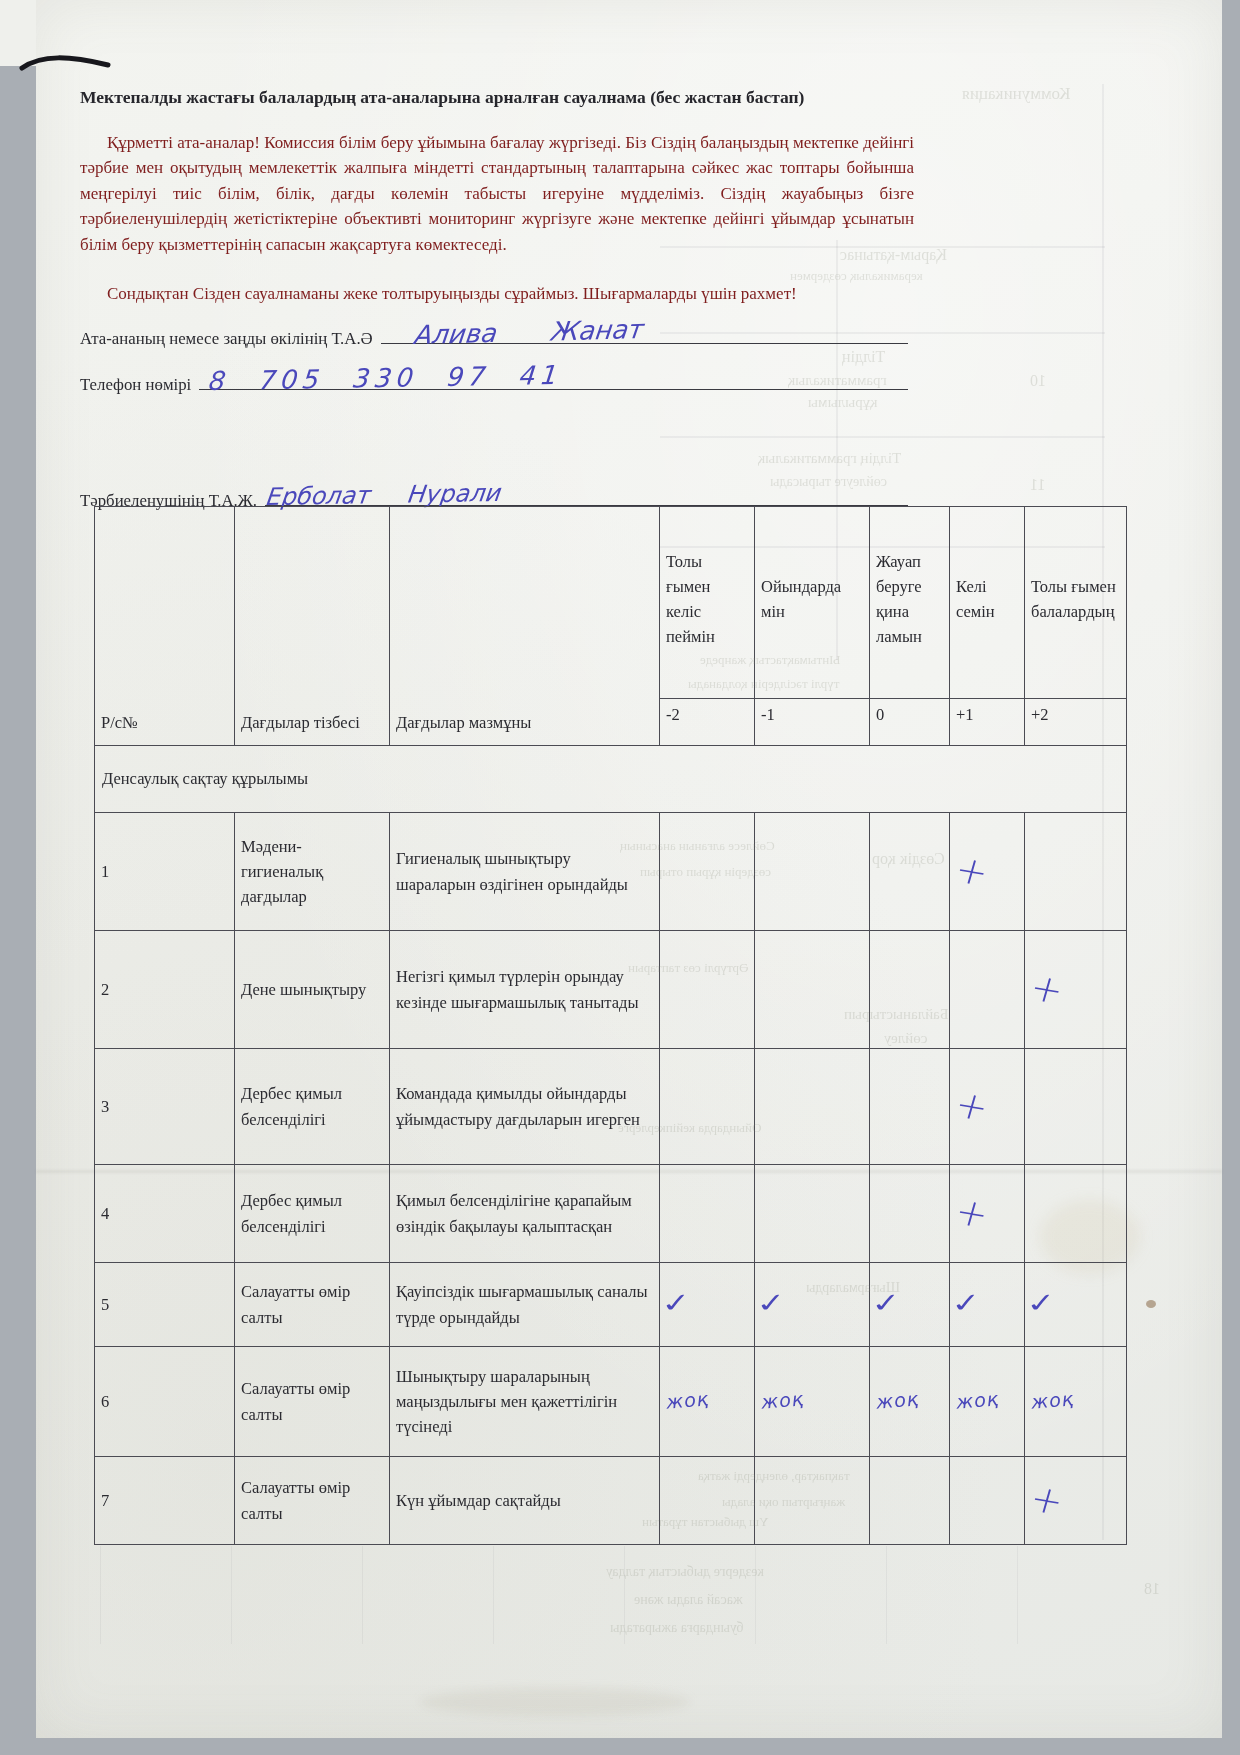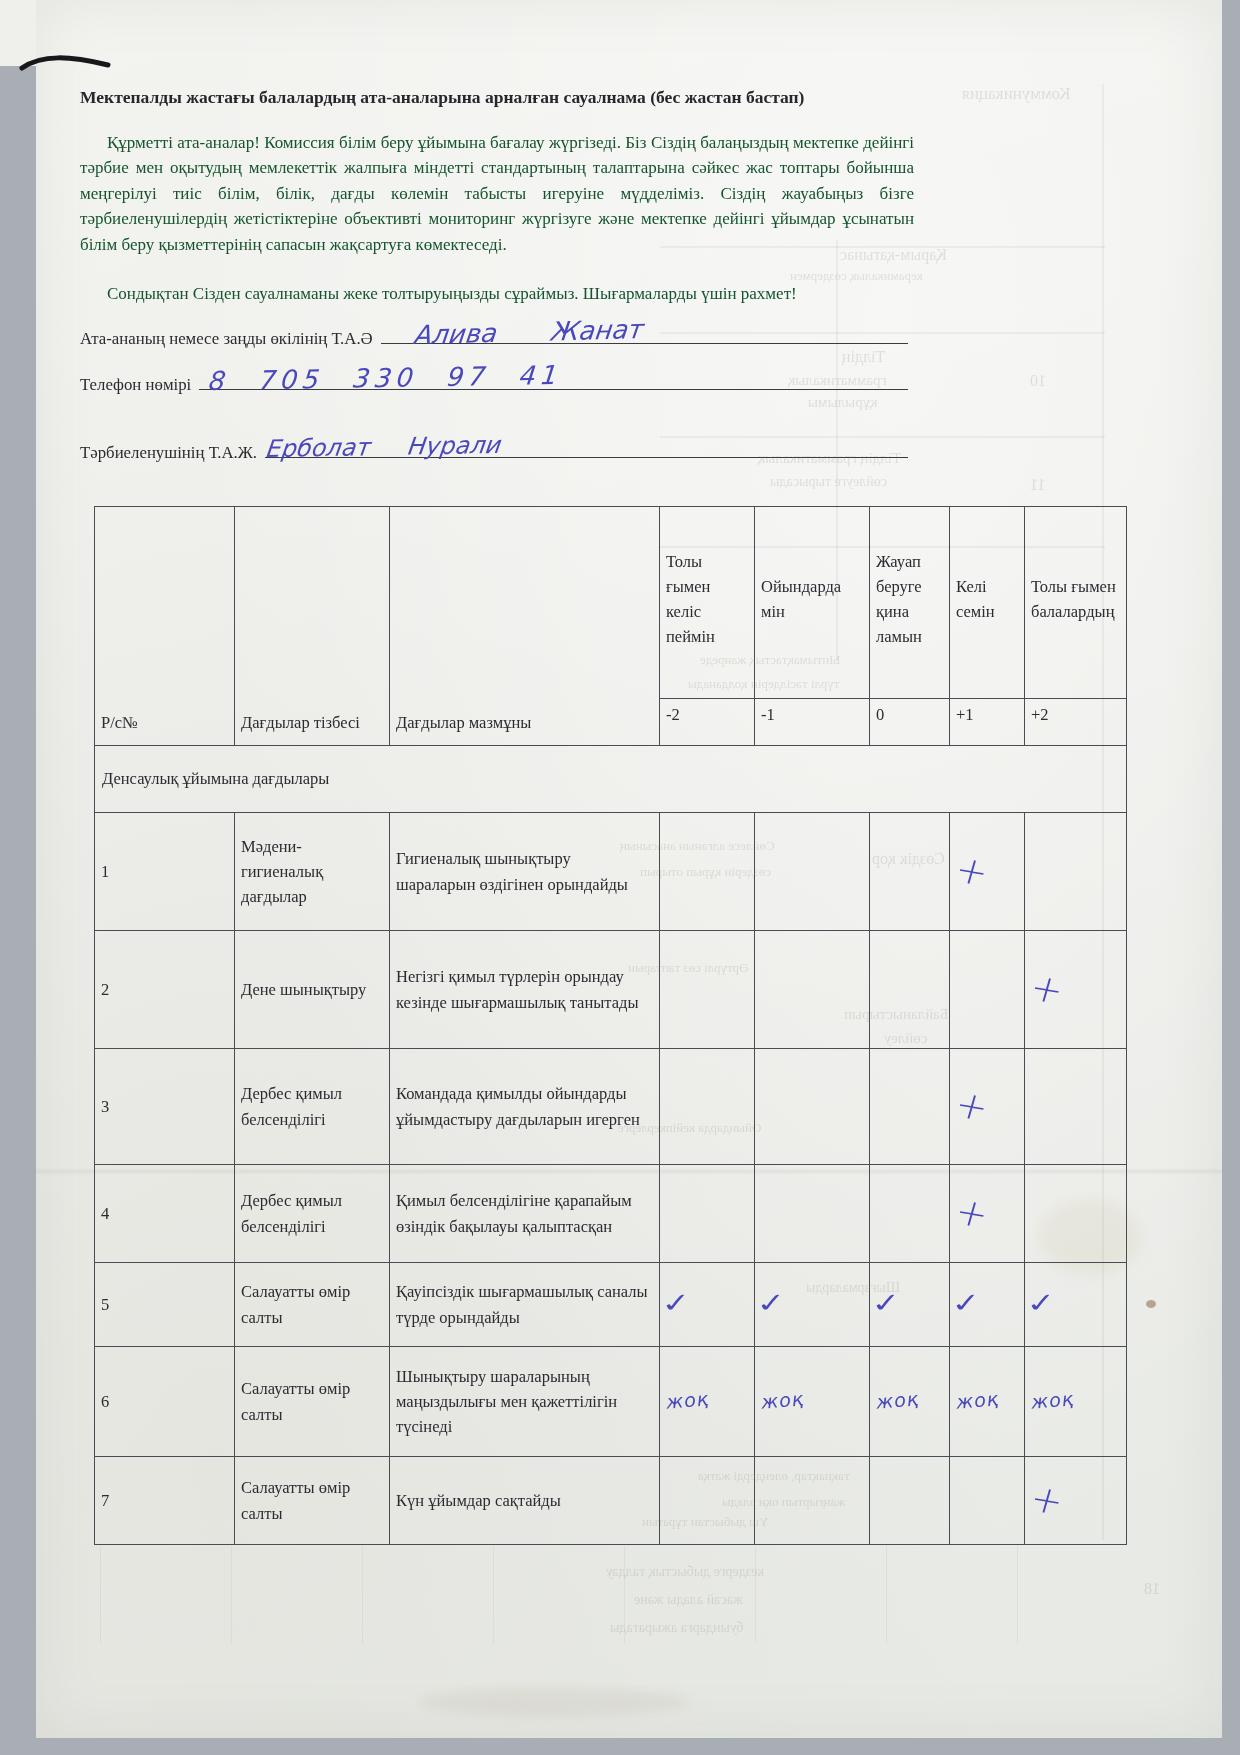--- a/index.html
+++ b/index.html
@@ -11,21 +11,21 @@
       radial-gradient(ellipse at 72% 18%, rgba(255,255,255,.45), transparent 60%),
       radial-gradient(ellipse at 15% 85%, rgba(205,205,192,.22), transparent 55%),
       linear-gradient(160deg,#f3f4f0 0%,#edeeea 55%,#e7e9e5 100%);
     box-shadow:inset 0 0 60px rgba(120,120,110,.12);}
   .right-strip{position:absolute;right:0;top:0;width:18px;height:1738px;
     background:linear-gradient(90deg,#cbbab4,#b2a5a2);}
   .pen-stroke{position:absolute;left:18px;top:48px;}
 
   .title{position:absolute;left:80px;top:86px;width:846px;font-size:17.5px;font-weight:bold;
     color:#26262c;line-height:23px;}
-  .para{position:absolute;left:80px;width:834px;font-size:17px;color:#14532d;
+  .para{position:absolute;left:80px;width:834px;font-size:17px;color:#7f1d1d;
     line-height:25.4px;text-align:justify;text-indent:27px;}
   .intro{top:130px;}
   .note{top:281px;text-align:left;}
 
   .field{position:absolute;left:80px;width:828px;display:flex;align-items:baseline;
     font-size:16.8px;color:#2b2b31;}
   .flabel{white-space:nowrap;}
   .fline{flex:1;border-bottom:1.7px solid #3a3a41;height:1.25em;margin-left:8px;position:relative;}
   .hw{position:absolute;bottom:-4px;color:#4a48bb;font-style:italic;white-space:nowrap;
     font-family:"DejaVu Sans",sans-serif;}
@@ -97,21 +97,21 @@
     <span class="fline">
       <span class="hw hw-name1">Алива Жанат</span>
     </span>
   </div>
   <div class="field" style="top:368px;">
     <span class="flabel">Телефон нөмірі</span>
     <span class="fline">
       <span class="hw hw-phone">8 705 330 97 41</span>
     </span>
   </div>
-  <div class="field" style="top:436px;">
+  <div class="field" style="top:484px;">
     <span class="flabel">Тәрбиеленушінің Т.А.Ж.</span>
     <span class="fline">
       <span class="hw hw-name2">Ерболат Нурали</span>
     </span>
   </div>
 
   <table class="survey">
     <colgroup>
       <col style="width:140px">
         <col style="width:155px">
@@ -134,21 +134,21 @@
       <th class="rate">Толы ғымен балалардың</th>
     </tr>
     <tr class="scale" style="height:44px;">
       <td>-2</td>
       <td>-1</td>
       <td>0</td>
       <td>+1</td>
       <td>+2</td>
     </tr>
     <tr class="sect">
-      <td colspan="8">Денсаулық ұйымына дағдылары</td>
+      <td colspan="8">Денсаулық сақтау құрылымы</td>
     </tr>
     <tr style="height:118px;">
       <td class="num">1</td>
       <td class="skill">Мәдени-гигиеналық дағдылар</td>
       <td class="cont">Гигиеналық шынықтыру шараларын өздігінен орындайды</td>
       <td class="mark"><span class="mk mk-plus"></span></td>
       <td class="mark"><span class="mk mk-plus"></span></td>
       <td class="mark"><span class="mk mk-plus"></span></td>
       <td class="mark"><span class="mk mk-plus">+</span></td>
       <td class="mark"><span class="mk mk-plus"></span></td>

